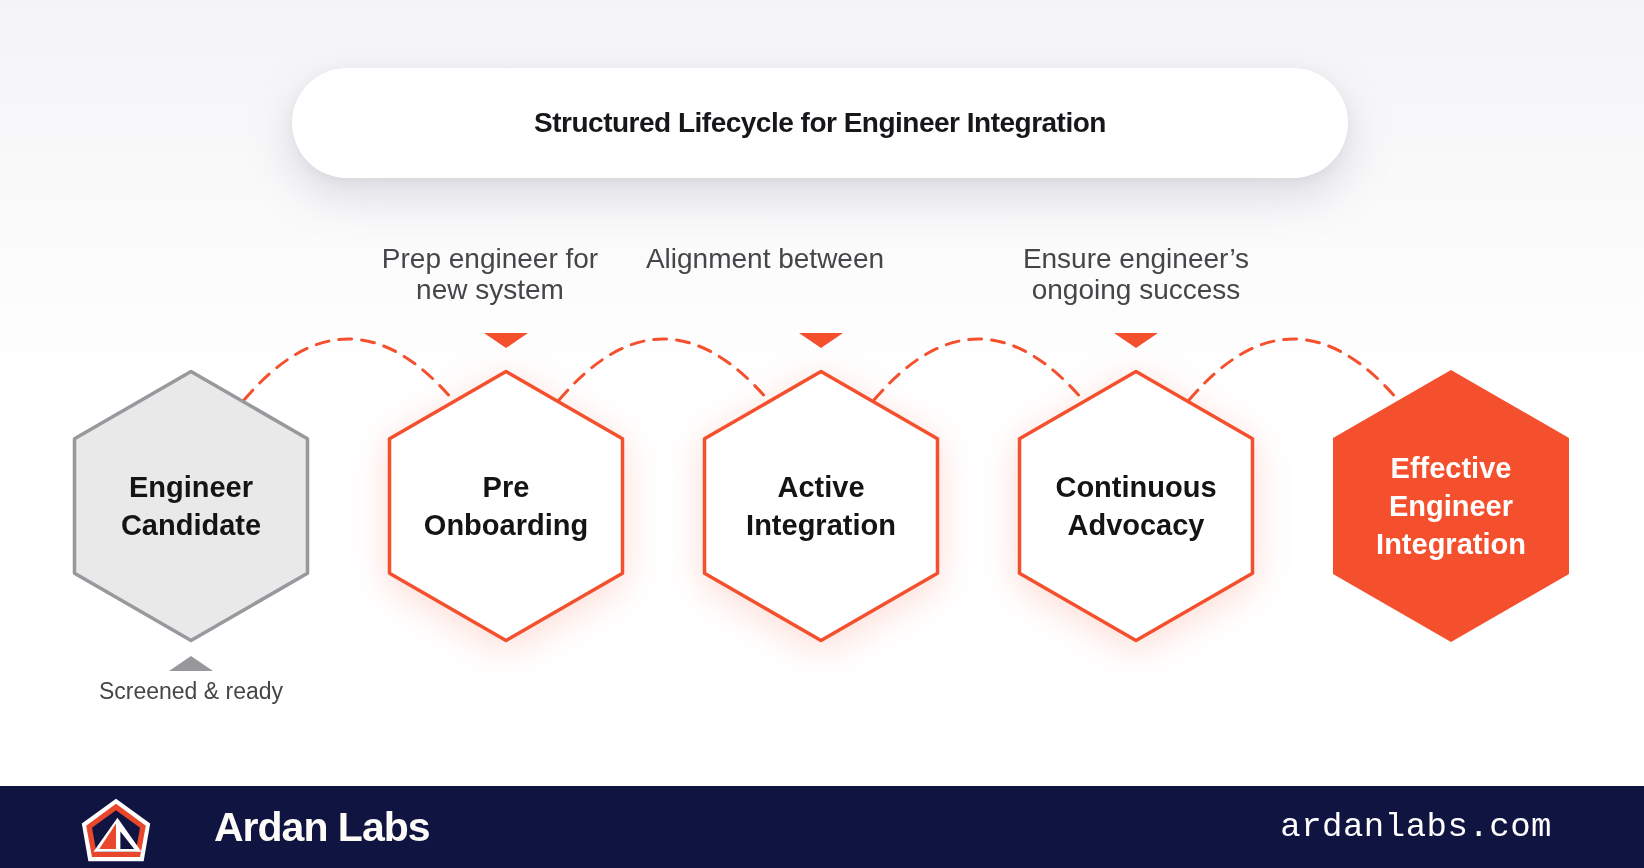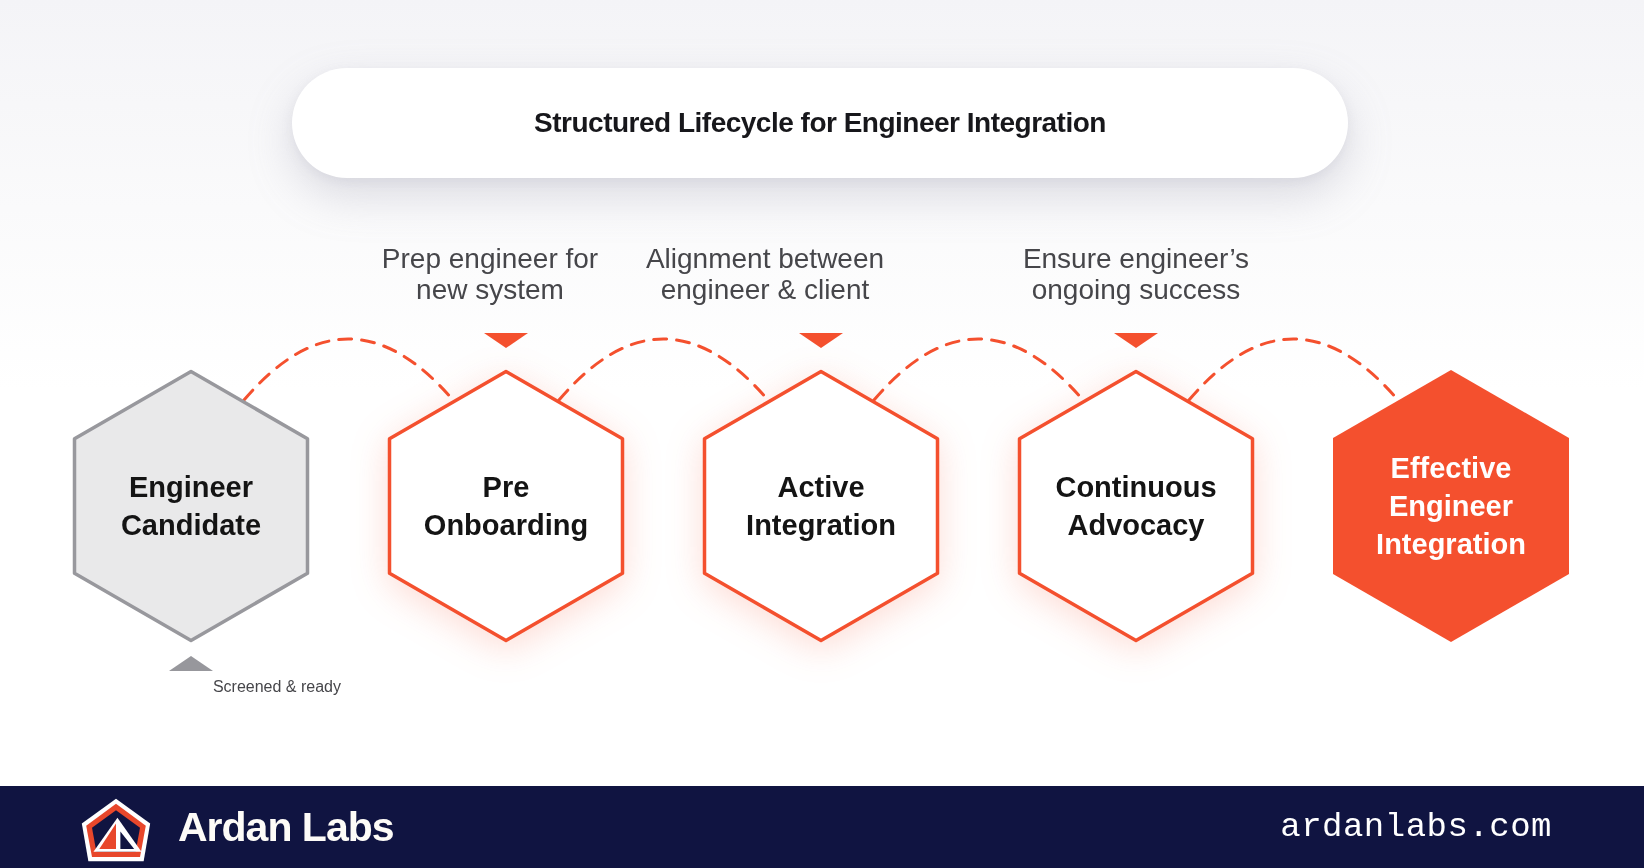--- a/index.html
+++ b/index.html
@@ -97,37 +97,37 @@
     width: 0; height: 0;
     border-left: 22px solid transparent;
     border-right: 22px solid transparent;
     border-bottom: 15px solid #97979c;
     z-index: 2;
   }
   .candidate-note {
     position: absolute;
     left: 41px; top: 678px;
     width: 300px;
-    text-align: right;
-    font-size: 16px;
+    text-align: center;
+    font-size: 23px;
     color: #46464a;
     z-index: 2;
   }
 
   
   .footer {
     position: absolute;
     left: 0; bottom: 0;
     width: 1644px; height: 82px;
     background: #101441;
     display: flex; align-items: center;
     padding: 0 92px 0 70px;
     z-index: 3;
   }
-  .brand { display: flex; align-items: center; }
+  .brand { display: flex; align-items: center; gap: 36px; }
   .brand svg { width: 92px; height: 64px; margin-top: 6px; }
   .brand-name {
     margin-left: 16px;
     font-size: 41px;
     font-weight: 700;
     letter-spacing: -1px;
     color: #fdfbf7;
   }
   .footer-spacer { flex: 1; }
   .footer-url {
@@ -154,21 +154,20 @@
       <path d="M 1189,400 Q 1293,278 1398,400"></path>
     </g>
   </svg>
 
   <div class="flow-label fl1">
     <div>Prep engineer for</div>
     <div>new system</div>
   </div>
   <div class="flow-label fl2">
     <div>Alignment between</div>
-    <div>engineer &amp; client</div>
   </div>
   <div class="flow-label fl3">
     <div>Ensure engineer’s</div>
     <div>ongoing success</div>
   </div>
 
   <div class="tri-down td1"></div>
   <div class="tri-down td2"></div>
   <div class="tri-down td3"></div>
 

